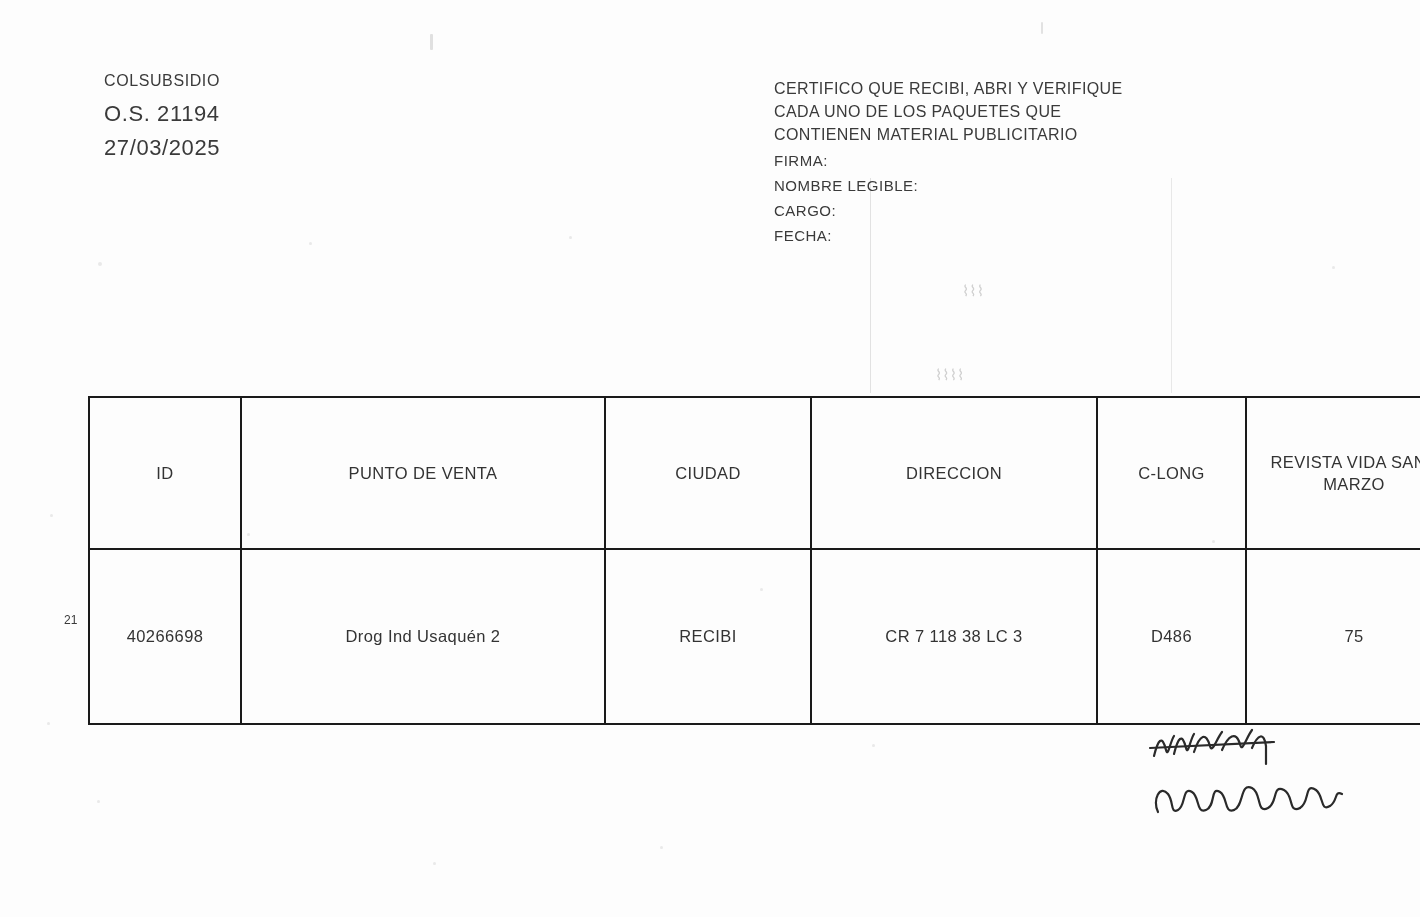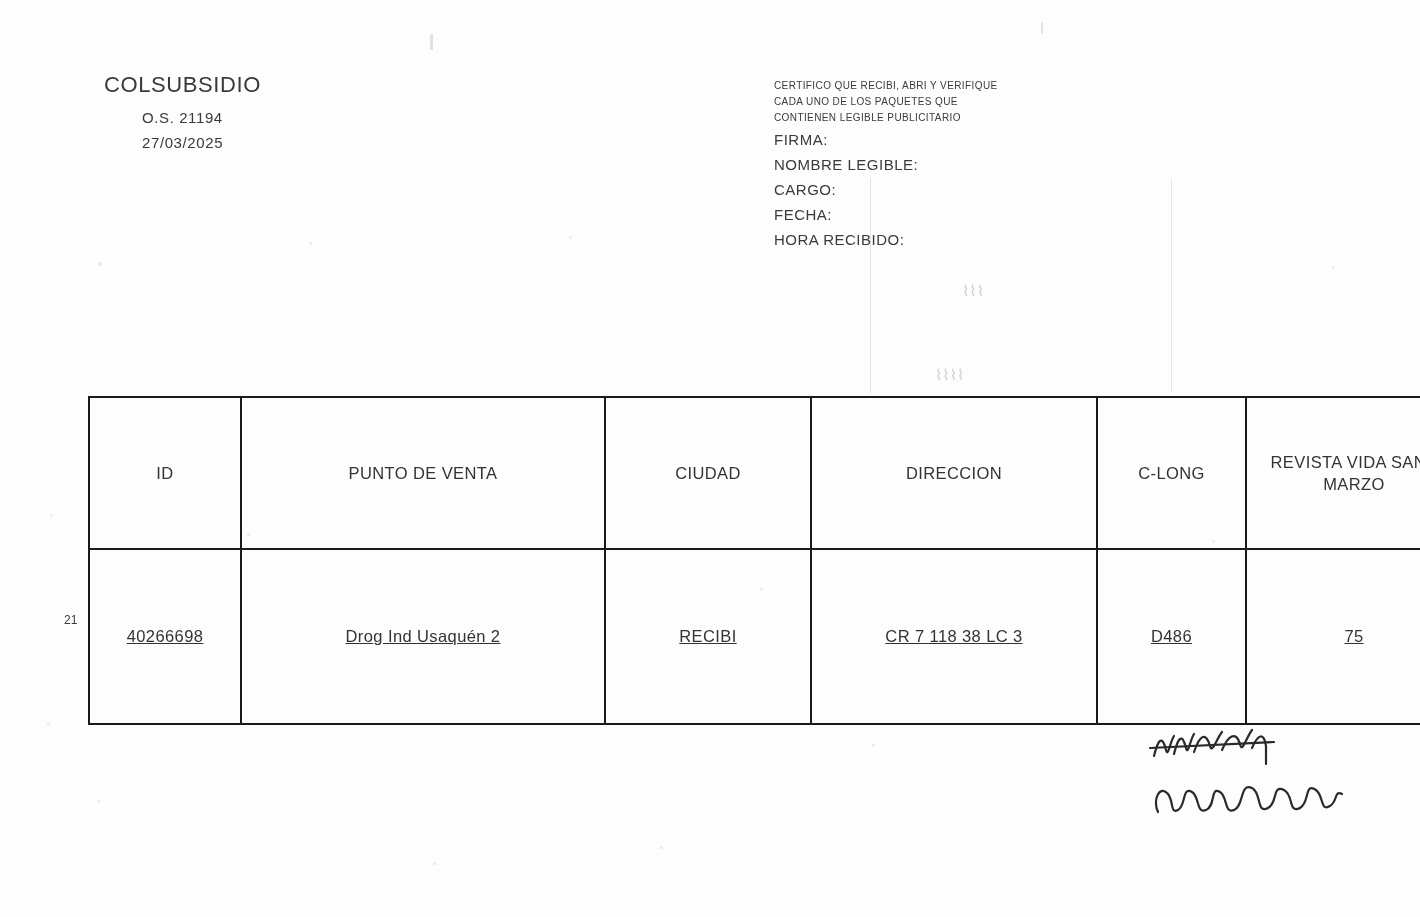--- a/index.html
+++ b/index.html
@@ -32,40 +32,39 @@
     pointer-events: none;
   }
 
   .header-left {
     position: absolute;
     left: 104px;
     top: 72px;
     width: 520px;
   }
   .header-left .line {
-    font-size: 22px;
+    font-size: 16px;
     letter-spacing: .6px;
     color: #3a3a3a;
     margin-bottom: 11px;
     white-space: nowrap;
   }
   .header-left .line.small {
-    font-size: 15px;
+    font-size: 22px;
     margin-bottom: 8px;
-    margin-left: 38px;
   }
 
   .header-right {
     position: absolute;
     left: 774px;
     top: 80px;
     width: 560px;
   }
   .cert-line {
-    font-size: 10px;
+    font-size: 16px;
     letter-spacing: .4px;
     color: #3a3a3a;
     margin-bottom: 5px;
     white-space: nowrap;
   }
   .field-line {
     font-size: 15px;
     letter-spacing: .5px;
     color: #3a3a3a;
     margin-top: 8px;
@@ -116,21 +115,20 @@
     color: #333;
     letter-spacing: .4px;
     padding: 4px 6px;
   }
   table.grid tr.header-row td {
     height: 142px;
     line-height: 1.35;
   }
   table.grid tr.data-row td {
     height: 165px;
-    text-decoration: underline;
   }
 
   .col-id       { width: 138px; }
   .col-pdv      { width: 350px; }
   .col-ciudad   { width: 192px; }
   .col-dir      { width: 272px; margin-top: 20px; }
   .col-clong    { width: 135px; margin-left: 47px; }
   .col-rev      { width: 202px; }
 
   .signature {
@@ -170,27 +168,26 @@
 
   <div class="header-left">
     <div class="line">COLSUBSIDIO</div>
     <div class="line small">O.S. 21194</div>
     <div class="line small">27/03/2025</div>
   </div>
 
   <div class="header-right">
     <div class="cert-line">CERTIFICO QUE RECIBI, ABRI Y VERIFIQUE</div>
     <div class="cert-line">CADA  UNO DE LOS PAQUETES QUE</div>
-    <div class="cert-line">CONTIENEN LEGIBLE  PUBLICITARIO</div>
+    <div class="cert-line">CONTIENEN MATERIAL  PUBLICITARIO</div>
 
     <div class="field-line">FIRMA:</div>
     <div class="field-line">NOMBRE LEGIBLE:</div>
     <div class="field-line">CARGO:</div>
     <div class="field-line">FECHA:</div>
-    <div class="field-line">HORA RECIBIDO:</div>
   </div>
 
   <div class="row-index">21</div>
 
   <table class="grid">
     <tbody>
         <tr class="header-row">
       <td class="col-id">ID</td>
       <td class="col-pdv">PUNTO DE VENTA</td>
       <td class="col-ciudad">CIUDAD</td>

